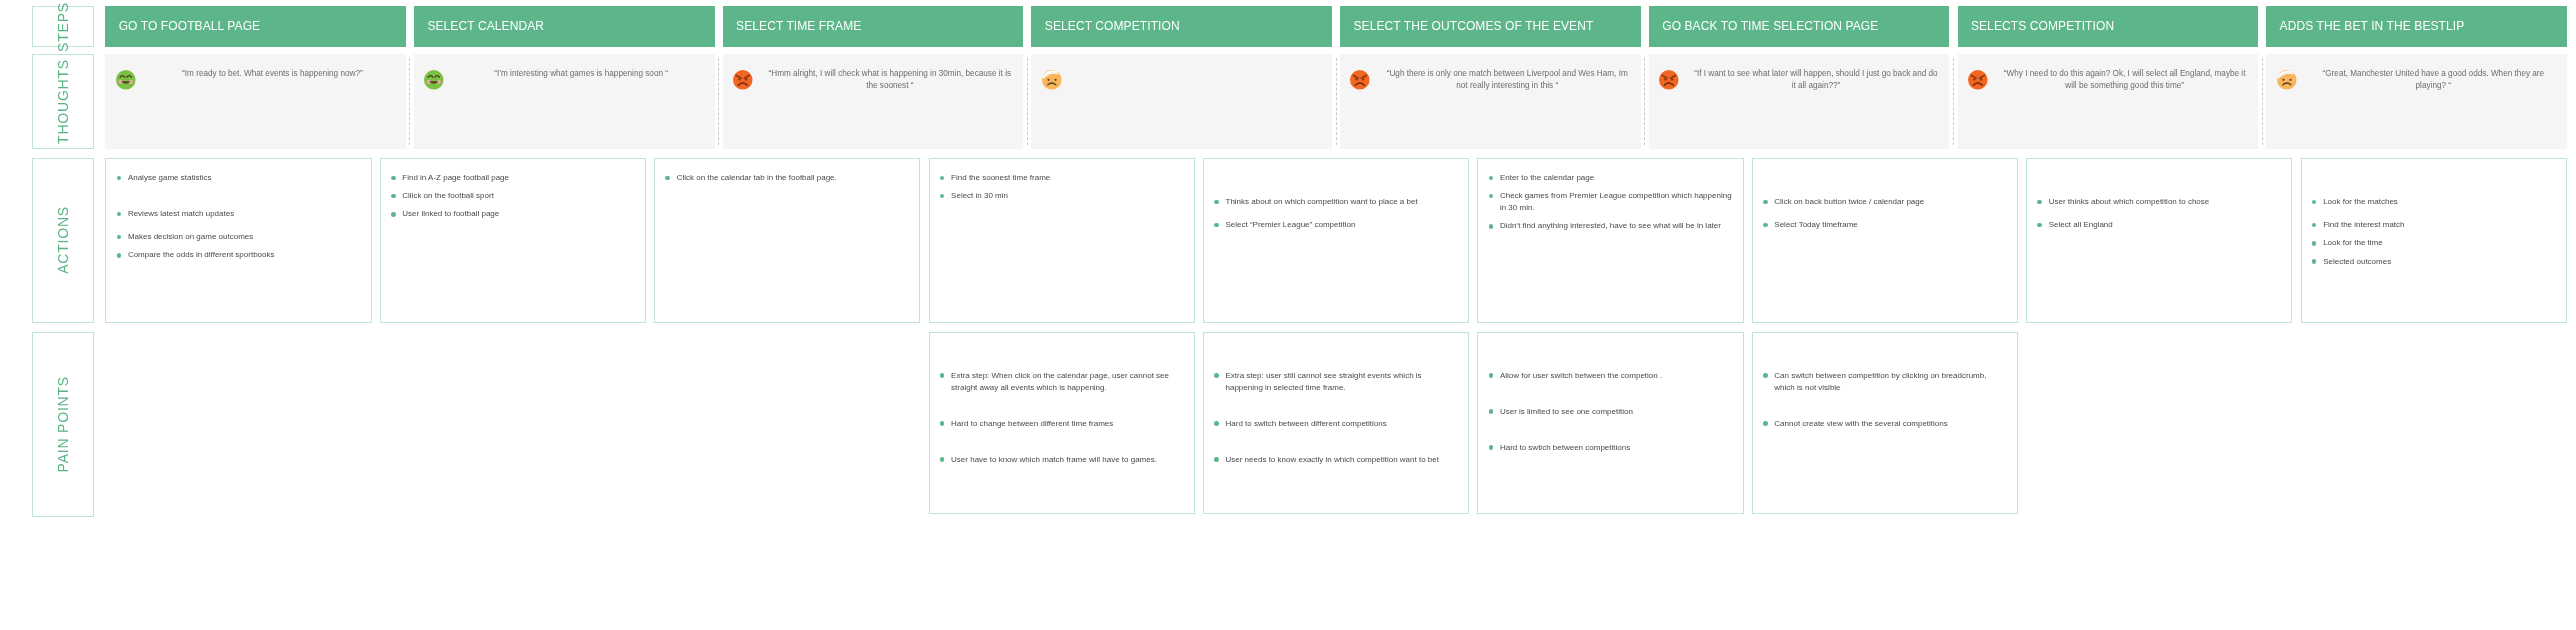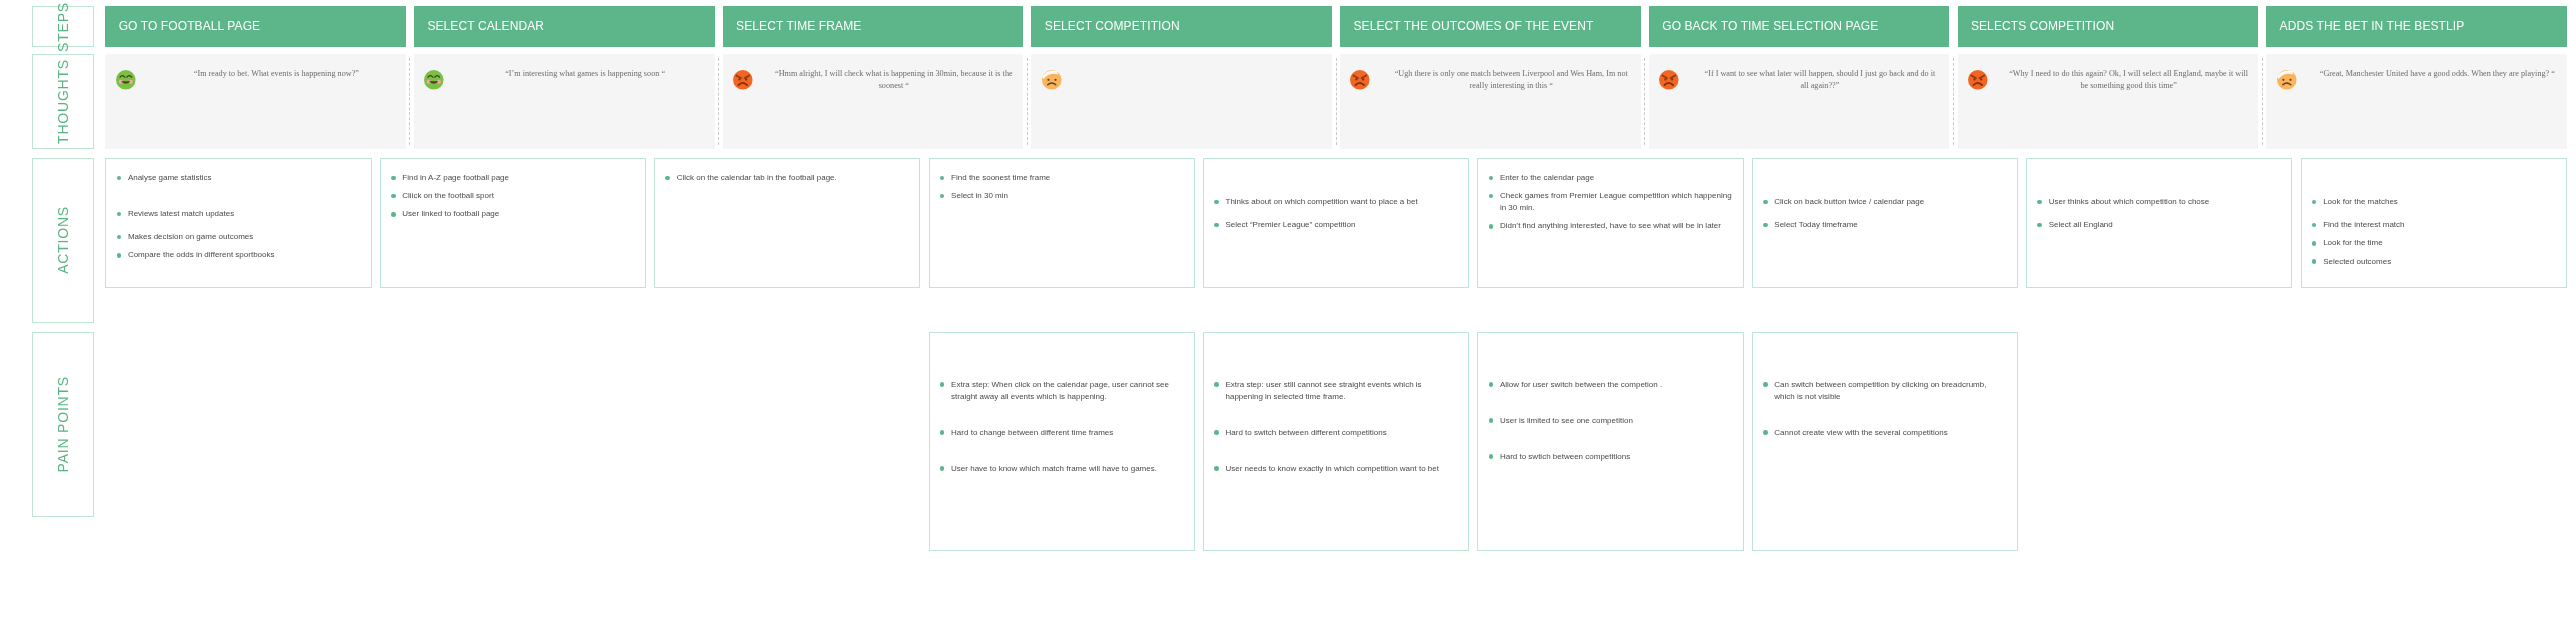--- a/index.html
+++ b/index.html
@@ -78,23 +78,22 @@
 
   
   .thoughts-row { height: 95px; margin-bottom: 8.2px; }
   .thoughts-row .row-label { height: 95px; }
   .thought-box {
     height: 95px;
     background: #f5f5f5;
     display: flex;
     align-items: flex-start;
     padding: 13.4px 7.2px 5.2px 9.3px;
-    gap: 18px;
+    gap: 10px;
     position: relative;
-    font-family: Liberation Serif, serif;
   }
   .thought-box::after {
     content: "";
     position: absolute;
     right: -4.6px;
     top: 4.1px;
     bottom: 4.1px;
     width: 0;
     border-left: 1px dashed #c9c9c9;
   }
@@ -117,32 +116,32 @@
     color: #6d6d6d;
     font-size: 8.2px;
     line-height: 1.55;
     padding: 0 2.1px;
   }
 
   
   .actions-row { height: 165px; margin-bottom: 9.3px; }
   .actions-row .row-label { height: 165px; }
   .bullet-box {
-    height: 130px;
+    height: 165px;
     border: 1.5px solid #bfe6d2;
     background: #ffffff;
     padding: 13.4px 10.3px 8.2px 8.2px;
     overflow: hidden;
   }
   .bullet-box.blank { border-color: transparent; background: transparent; }
 
   
   .pain-row { height: 185px; }
   .pain-row .row-label { height: 185px; }
-  .pain-row .bullet-box { height: 219px; padding-top: 22px; }
+  .pain-row .bullet-box { height: 182px; padding-top: 13px; }
 
   
   ul.bullets { list-style: none; }
   ul.bullets li {
     position: relative;
     padding-left: 13.4px;
     margin-bottom: 6.2px;
     color: #4a4a4a;
     font-size: 8px;
     line-height: 1.5;

